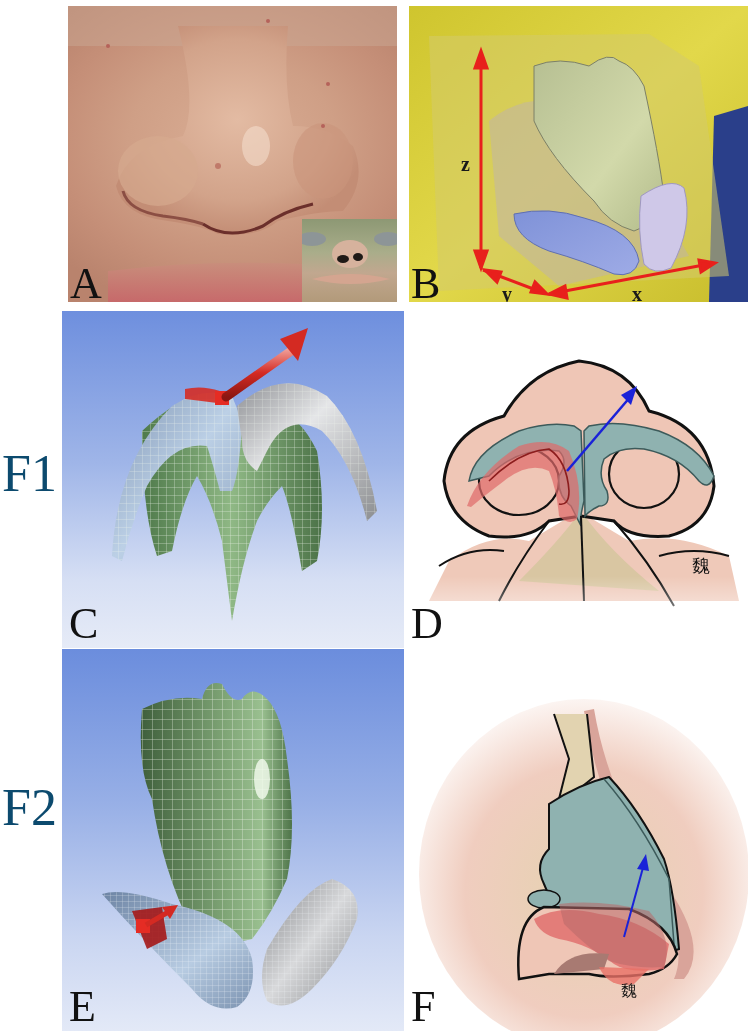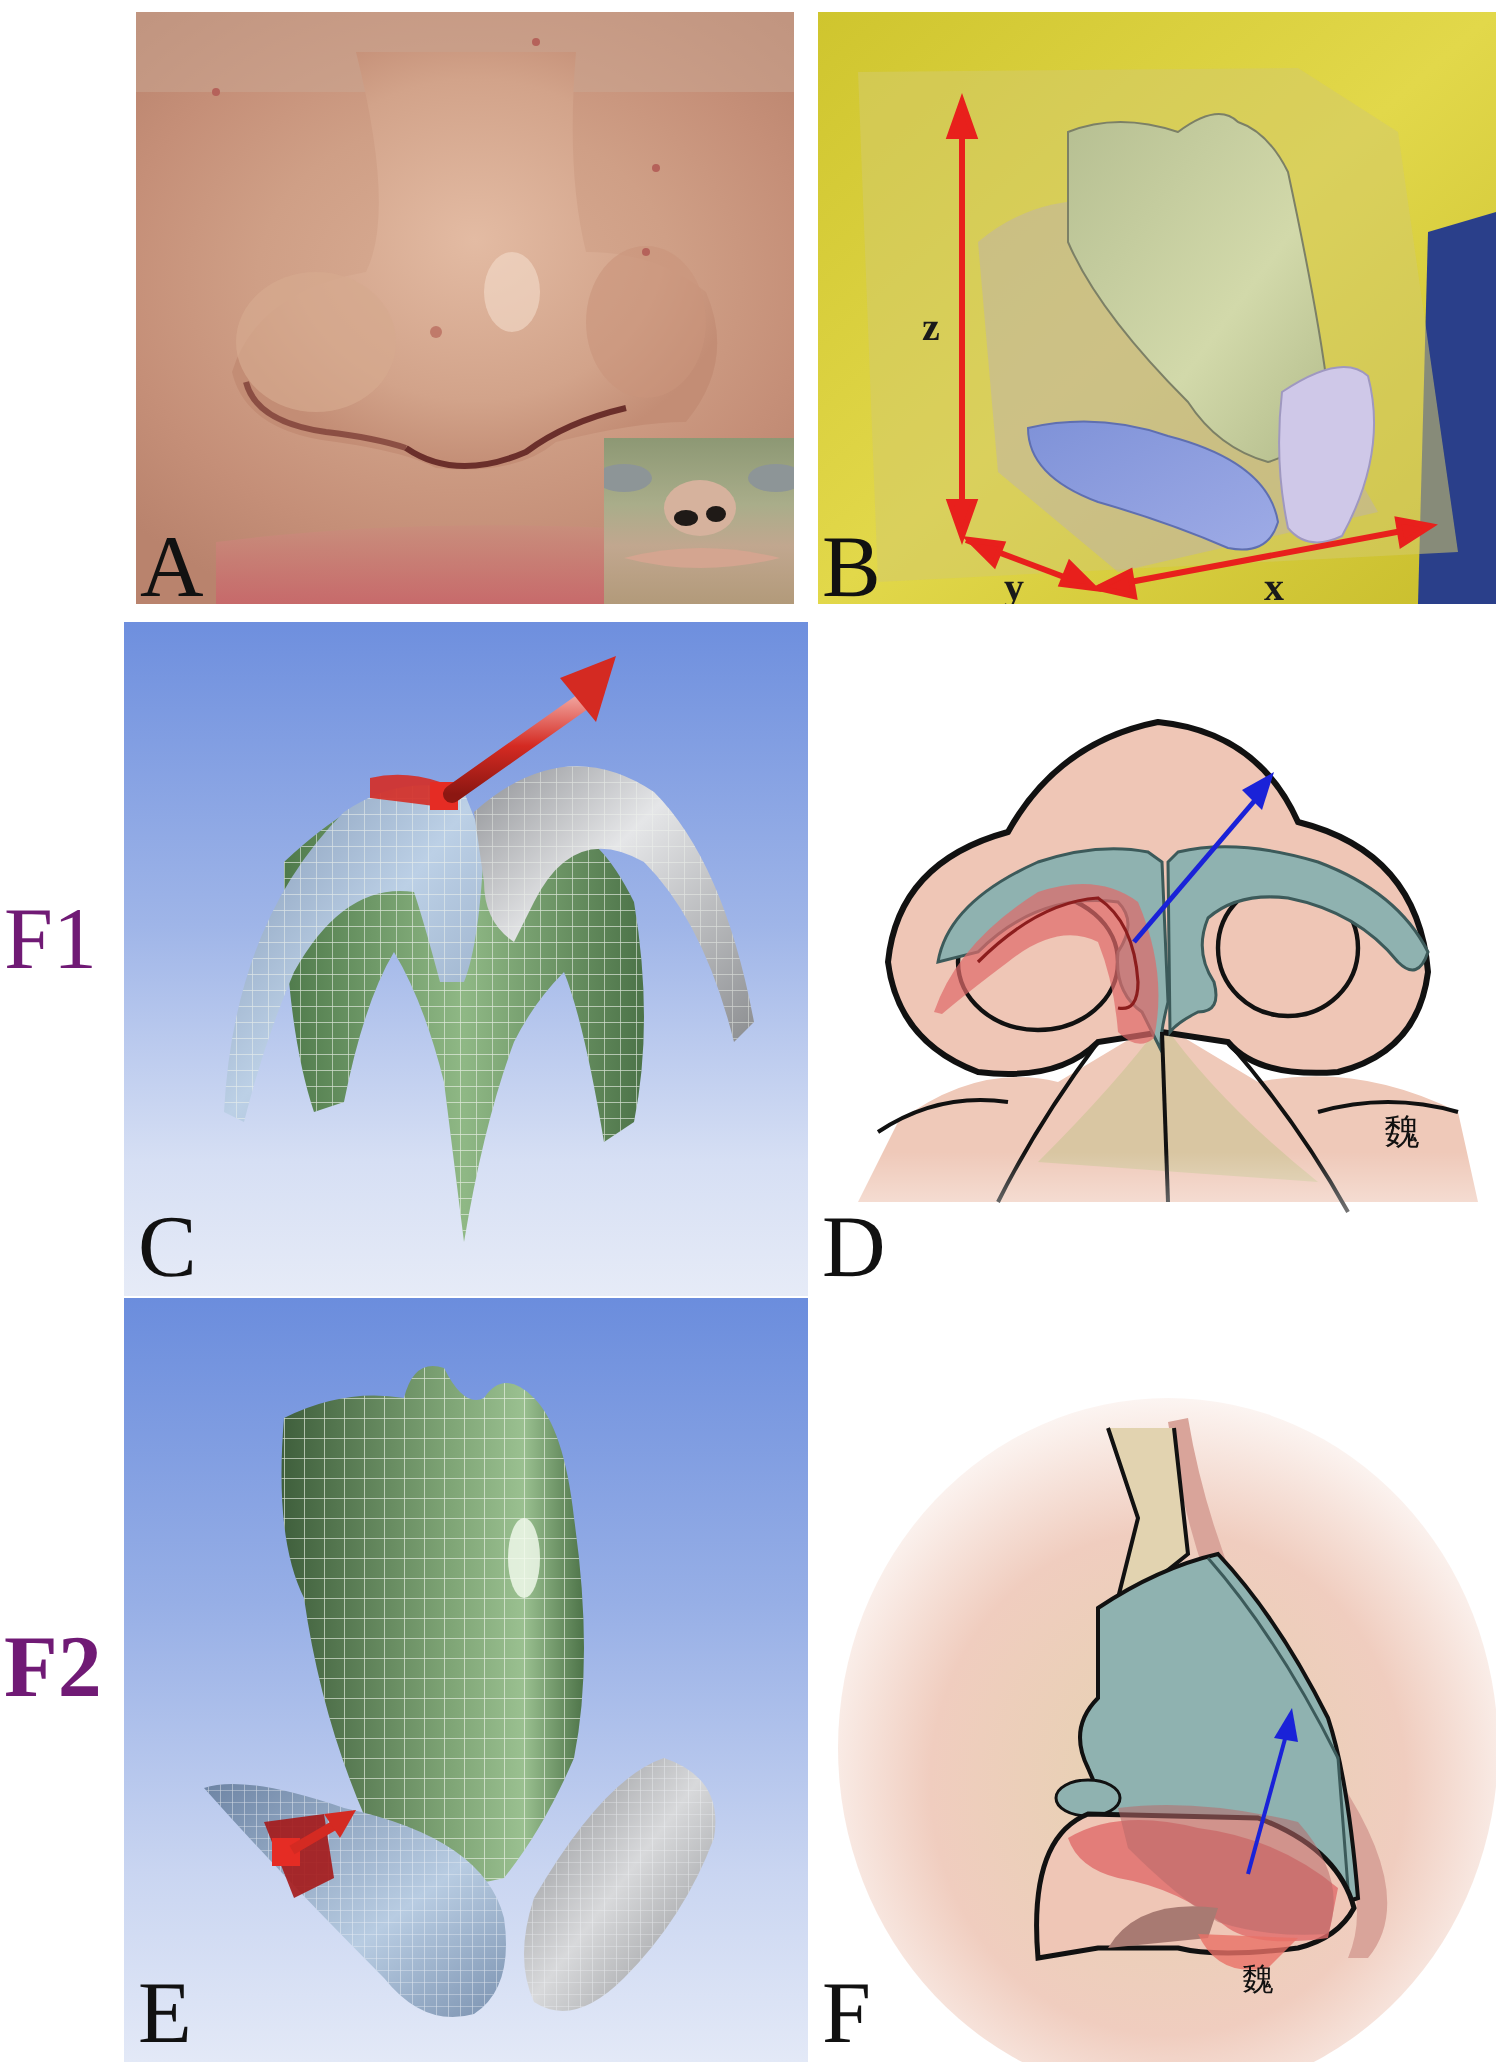--- a/index.html
+++ b/index.html
@@ -1,39 +1,39 @@
 <!DOCTYPE html>
 <html><head>
 <meta charset="utf-8">
 <style>
   html,body{margin:0;padding:0;background:#ffffff;}
   body{width:750px;height:1035px;position:relative;overflow:hidden;font-family:"DejaVu Serif","Liberation Serif",serif;}
   .panel{position:absolute;overflow:hidden;}
   .panel svg{position:absolute;left:0;top:0;width:100%;height:100%;}
   .plabel{position:absolute;font-family:"Liberation Serif","DejaVu Serif",serif;font-size:44px;line-height:1;color:#111;}
-  .rowlabel{position:absolute;font-family:"Liberation Serif","DejaVu Serif",serif;font-size:44px;line-height:1;color:#701a75;}
+  .rowlabel{position:absolute;font-family:"Liberation Serif","DejaVu Serif",serif;font-size:52px;line-height:1;color:#0c4a6e;}
   .axislabel{position:absolute;font-family:"Liberation Serif","DejaVu Serif",serif;font-size:20px;font-weight:bold;color:#1a1a1a;line-height:1;}
 
   #panel-a{left:68px;top:6px;width:329px;height:296px;
     background:radial-gradient(ellipse 70% 60% at 50% 45%, #d9ad94 0%, #cf9f86 45%, #c58f78 75%, #b9836d 100%);}
   #panel-b{left:409px;top:6px;width:339px;height:296px;background:#d9cf3a;}
   #panel-c{left:62px;top:311px;width:342px;height:337px;
     background:linear-gradient(to bottom,#6e8fde 0%,#9fb5e8 45%,#d6dff4 80%,#e6ebf7 100%);}
   #panel-d{left:409px;top:311px;width:339px;height:337px;background:#ffffff;}
   #panel-e{left:62px;top:649px;width:342px;height:382px;
     background:linear-gradient(to bottom,#6b8ddd 0%,#97afe6 40%,#c9d5f1 75%,#e3e9f7 100%);}
   #panel-f{left:409px;top:649px;width:339px;height:382px;background:#ffffff;}
   .inset{position:absolute;left:234px;top:213px;width:95px;height:83px;
     background:linear-gradient(to bottom,#8d9874 0%,#a9ad8a 40%,#c1a78f 65%,#b29a7a 100%);}
 </style>
 </head>
 <body>
 
 <div class="rowlabel" style="left:2px;top:448px;">F1</div>
-<div class="rowlabel" style="left:2px;top:812px;font-weight:bold;">F2</div>
+<div class="rowlabel" style="left:2px;top:782px;">F2</div>
 
 <div class="panel" id="panel-a">
   <svg viewBox="0 0 329 296" preserveAspectRatio="none">
     <defs>
       <radialGradient id="ga-tip" cx="50%" cy="45%" r="55%">
         <stop offset="0%" stop-color="#e3bba3"></stop>
         <stop offset="70%" stop-color="#d2a38a"></stop>
         <stop offset="100%" stop-color="#c38d75"></stop>
       </radialGradient>
       <linearGradient id="ga-lip" x1="0" y1="0" x2="0" y2="1">

